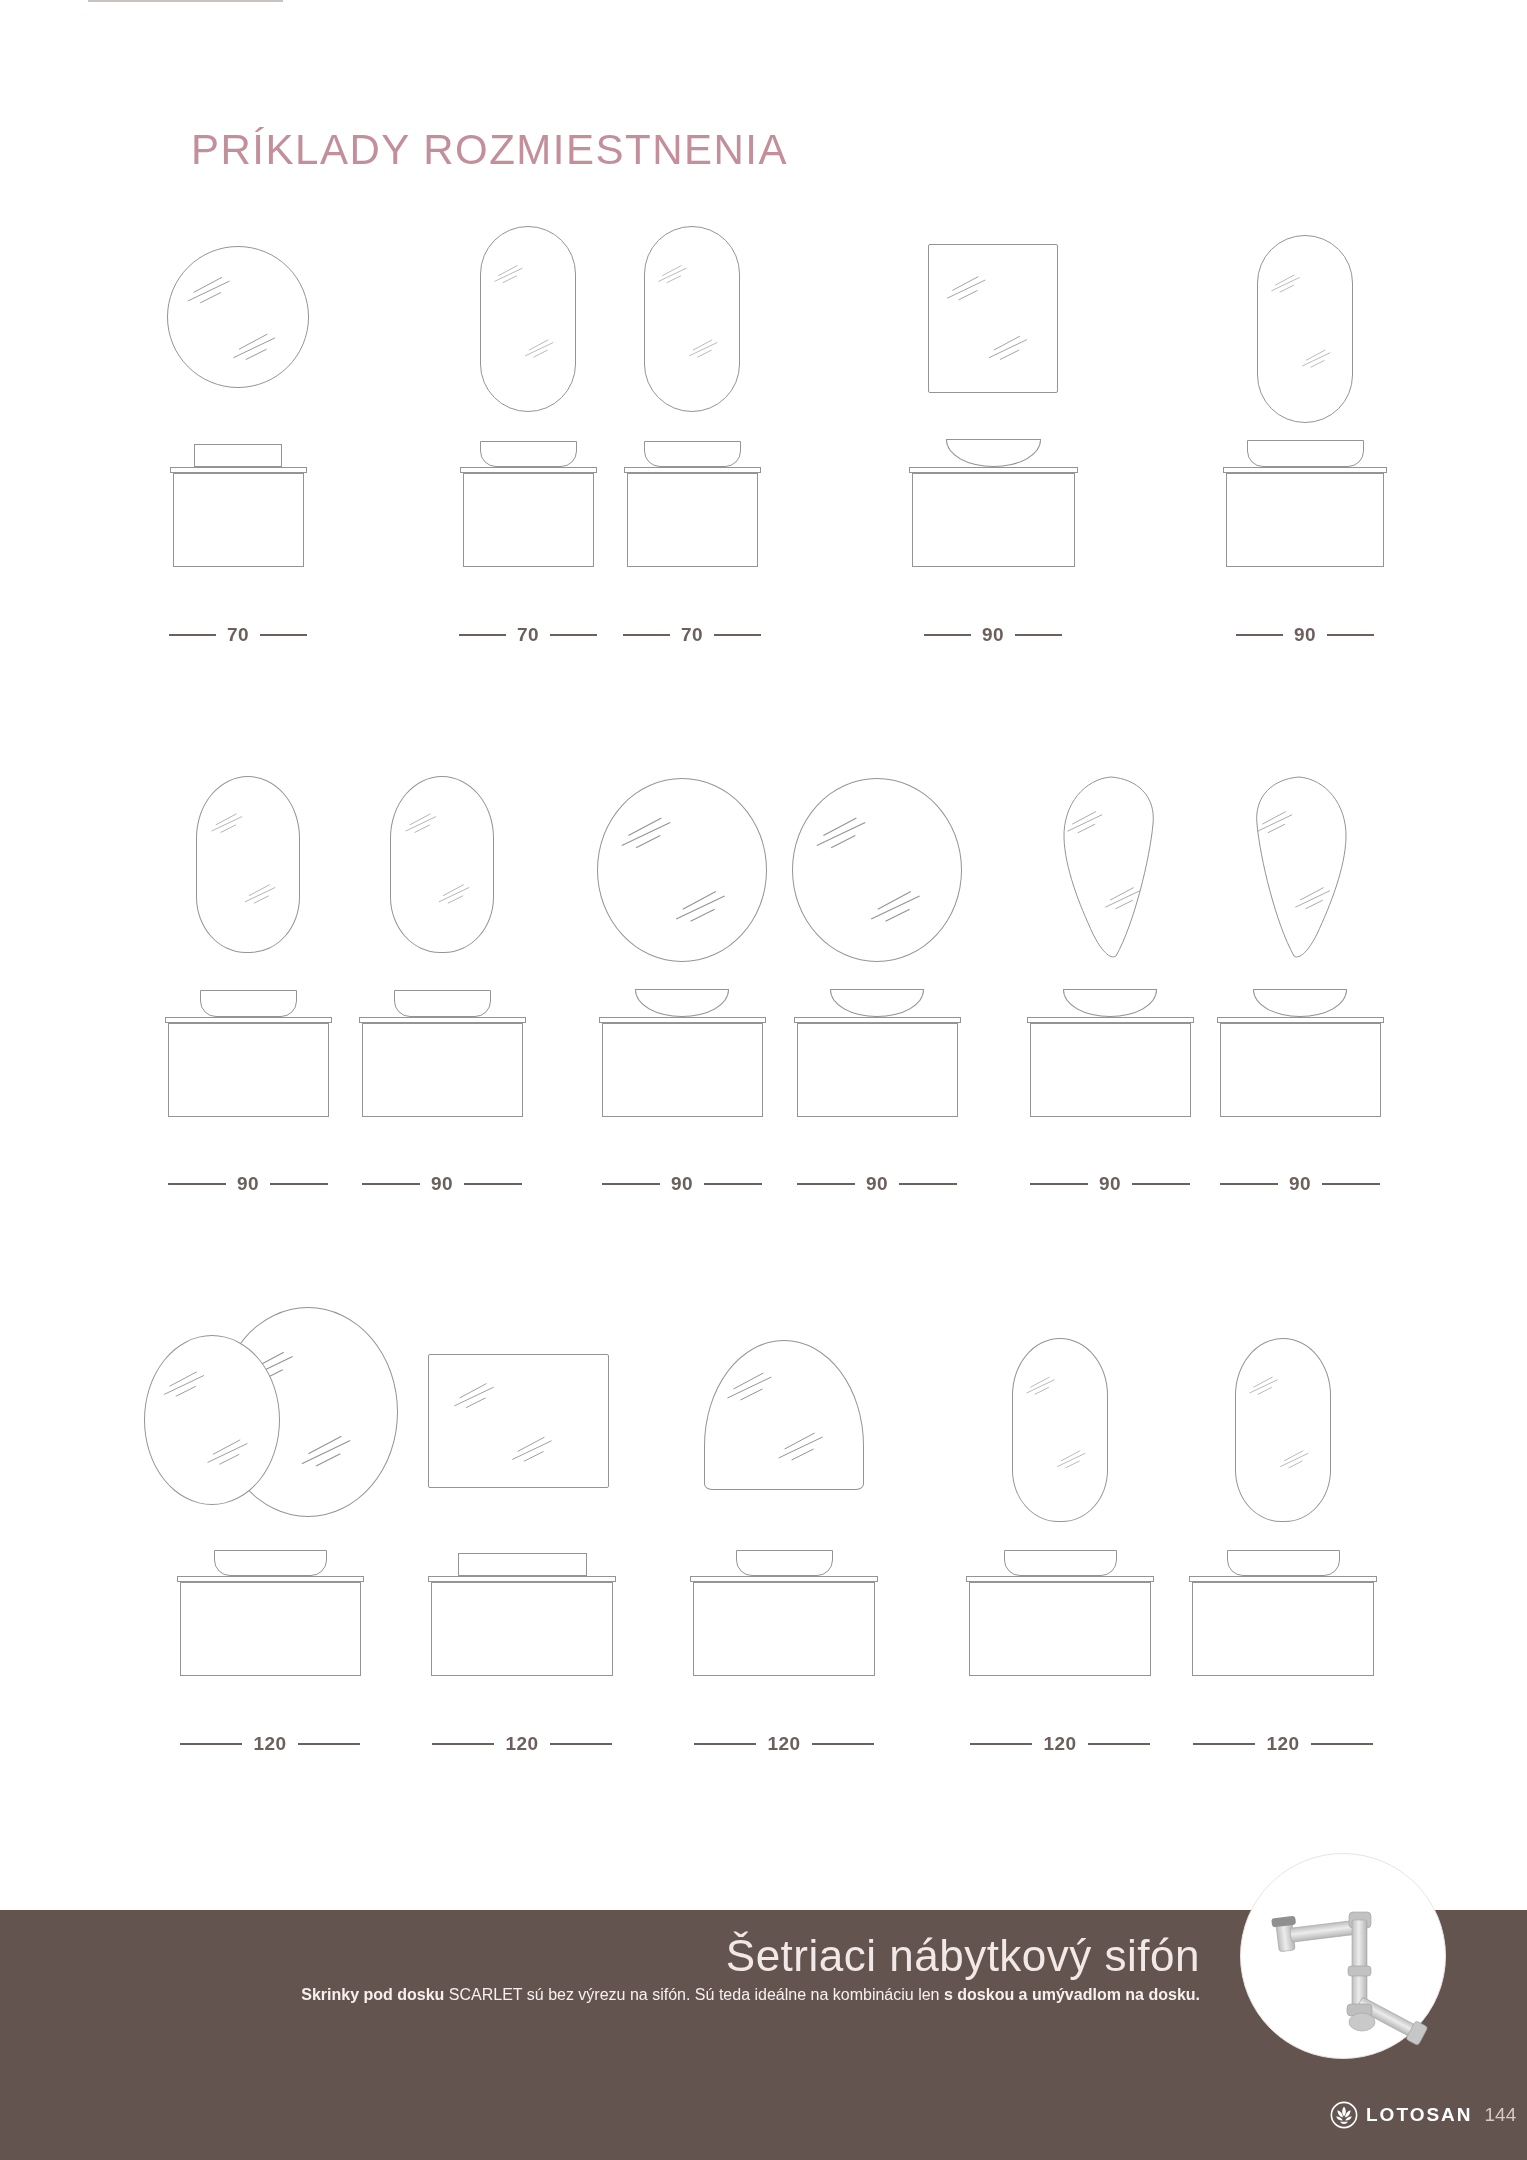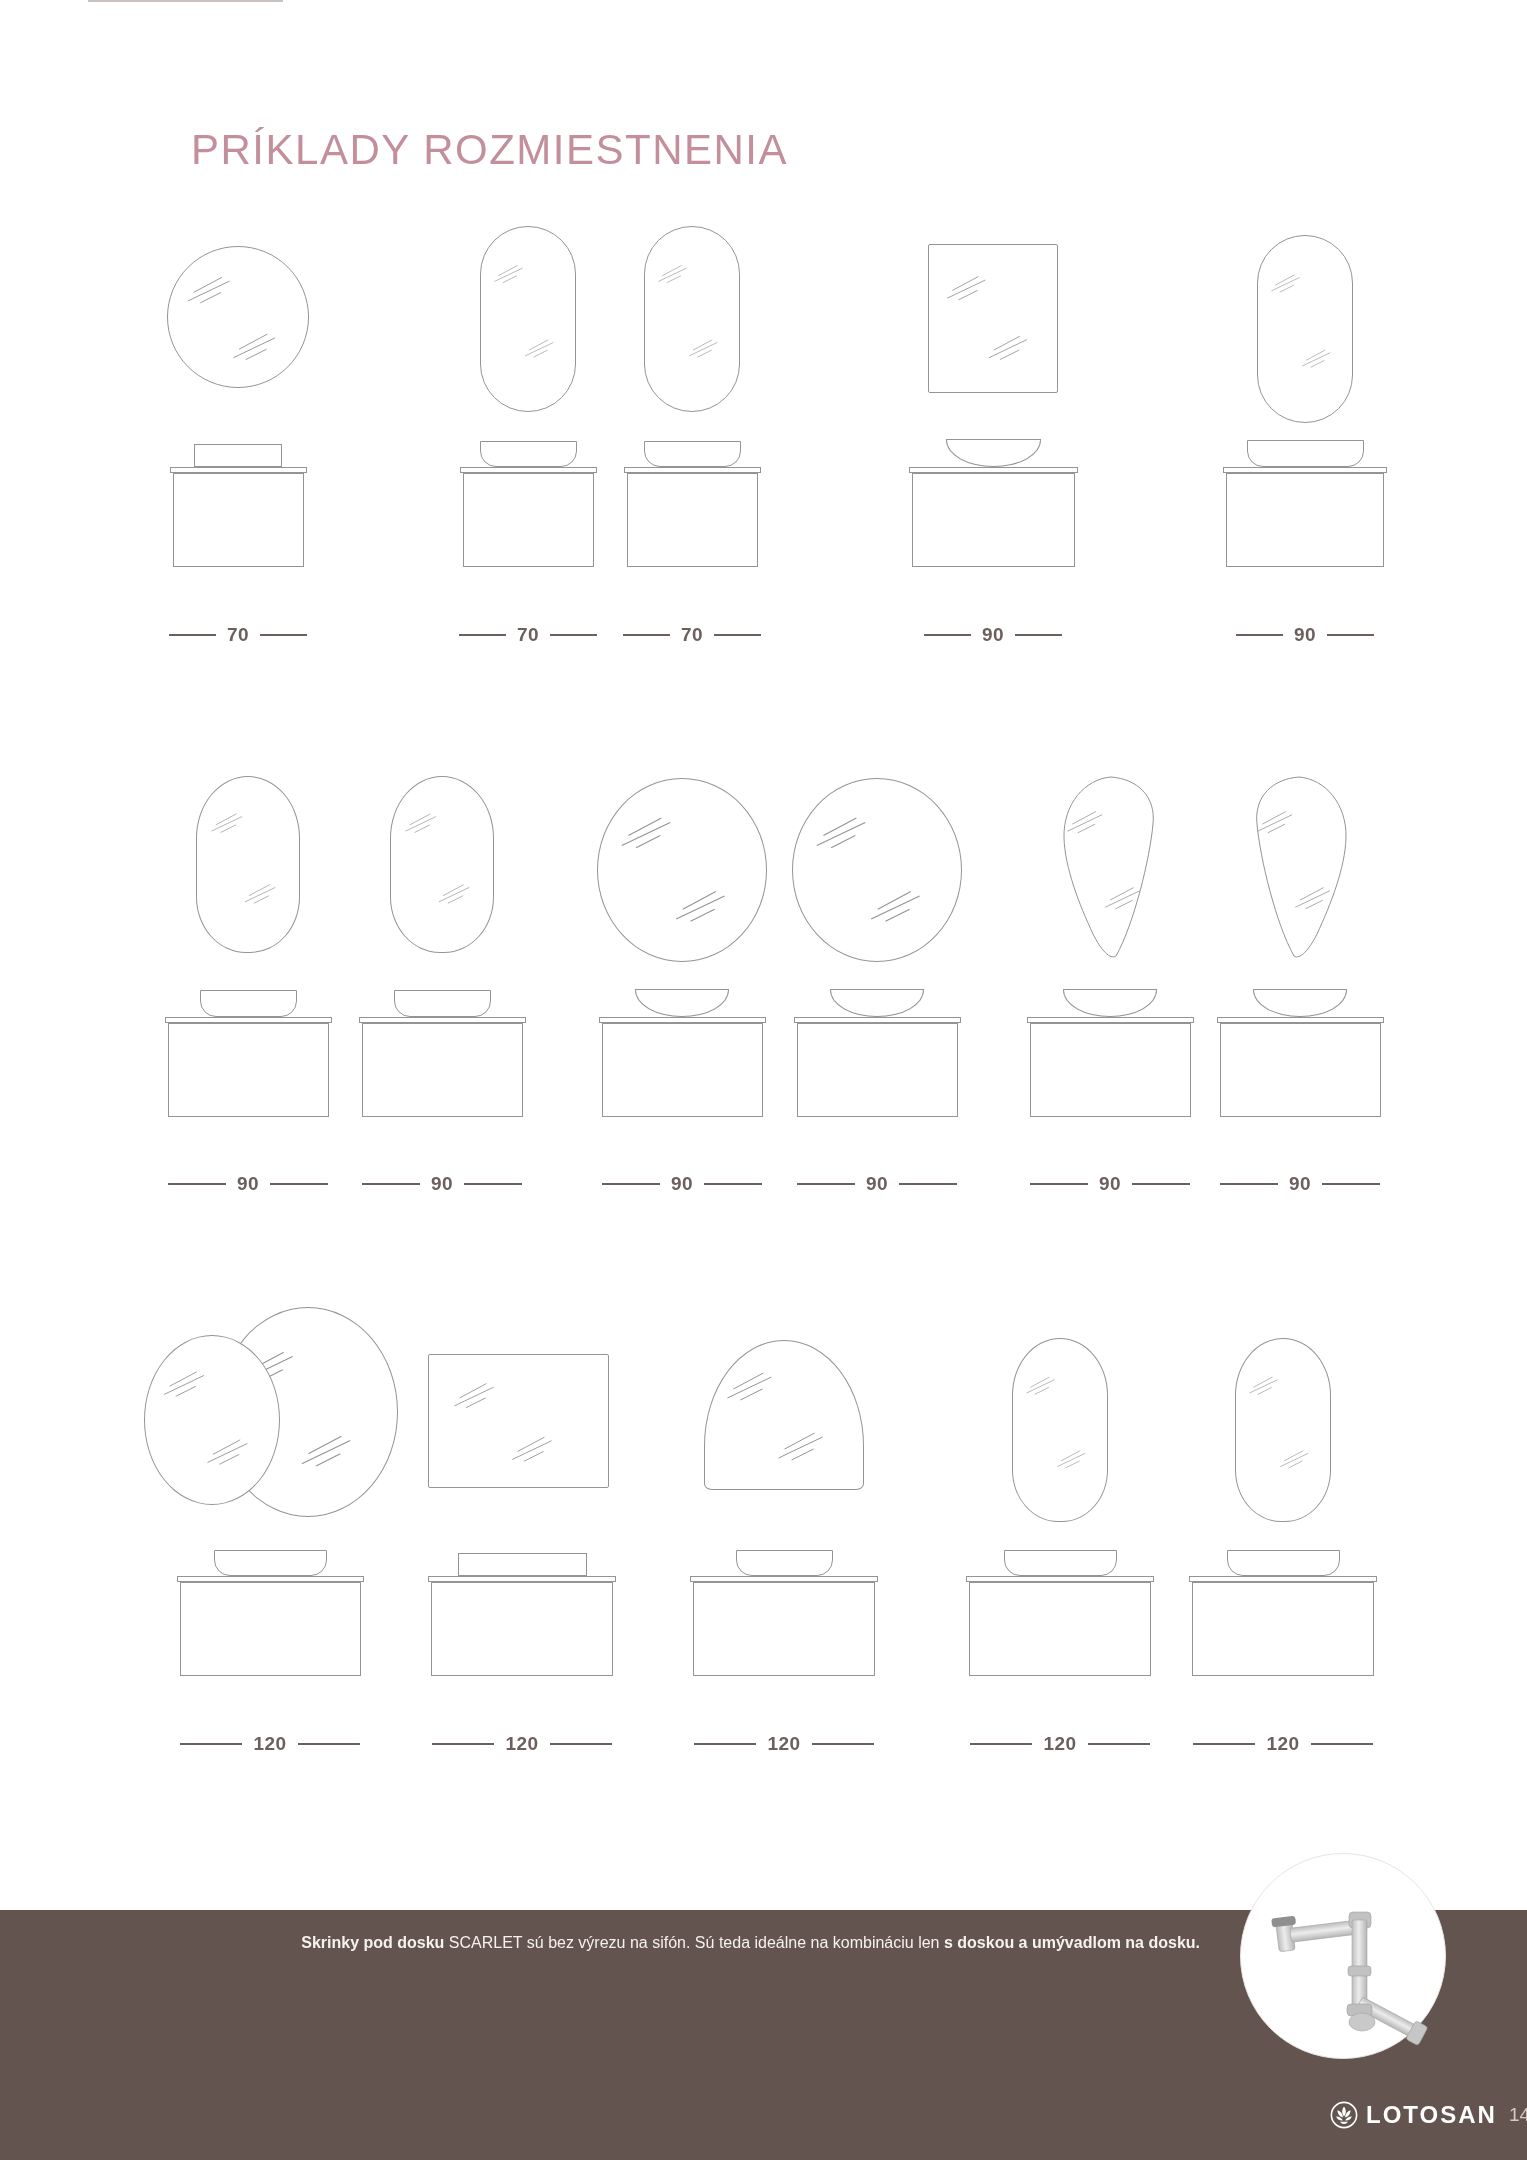--- a/index.html
+++ b/index.html
@@ -37,21 +37,21 @@
   }
   .banner-line{font-size:16px;line-height:26px;white-space:nowrap;}
   .banner-line .b{font-weight:700;}
   .siphon-circle{
     position:absolute;left:1240px;top:1853px;width:206px;height:206px;border-radius:50%;
     background:#ffffff;border:1px solid #e9e4e1;box-sizing:border-box;
   }
   .logo{
     position:absolute;left:1330px;top:2100px;height:30px;display:flex;align-items:center;gap:8px;
   }
-  .logo .brand{font-size:24px;font-weight:700;letter-spacing:2px;color:#ffffff;}
+  .logo .brand{font-size:19px;font-weight:700;letter-spacing:2px;color:#ffffff;}
   .logo .pageno{font-size:19px;color:#d6cac5;margin-left:4px;font-weight:400;}
 </style>
 </head>
 <body>
 
 <div class="page">
   <div class="top-artifact"></div>
 
   <h1 class="page-title" style="color: rgb(194, 143, 155); margin-left: 21px;">PRÍKLADY ROZMIESTNENIA</h1>
 
@@ -499,20 +499,21 @@
         <rect x="118" y="143" width="66" height="13" rx="2" fill="url(#pipeH)" stroke="#a5a5a5" stroke-width="0.6"></rect>
         <rect x="176" y="139" width="14" height="21" rx="3" fill="#c6c6c6" stroke="#a0a0a0" stroke-width="0.6"></rect>
       </g>
 
       <rect x="106" y="150" width="25" height="12" rx="4" fill="#bfbfbf" stroke="#9e9e9e" stroke-width="0.6"></rect>
       <ellipse cx="121" cy="168" rx="13" ry="9" fill="#c9c9c9" stroke="#a3a3a3" stroke-width="0.6"></ellipse>
     </svg>
   </div>
 
   <div class="banner-text">
+    <h2 class="banner-headline" style="color: rgb(242, 233, 230);">Šetriaci nábytkový sifón</h2>
     <div class="banner-line" id="banner-line-1" style="color: rgb(247, 241, 238);"><span class="b">Skrinky pod dosku </span><span>SCARLET sú bez výrezu na sifón. Sú teda ideálne na kombináciu len </span><span class="b">s doskou a umývadlom na dosku.</span></div>
   </div>
 
   <div class="logo">
     <svg width="28" height="28" viewBox="0 0 28 28">
       <circle cx="14" cy="14" r="12.6" fill="none" stroke="#ffffff" stroke-width="1.6"></circle>
       <path d="M14 5.5 C16.2 8.5 16.6 12 14 15.5 C11.4 12 11.8 8.5 14 5.5 Z" fill="#ffffff"></path>
       <path d="M7.4 9.2 C10.8 10.2 12.6 12.6 13 16.4 C9.4 15.6 7.6 12.8 7.4 9.2 Z" fill="#ffffff"></path>
       <path d="M20.6 9.2 C20.4 12.8 18.6 15.6 15 16.4 C15.4 12.6 17.2 10.2 20.6 9.2 Z" fill="#ffffff"></path>
       <path d="M6.2 15.2 C9.2 15.4 11.6 16.8 12.8 19.6 C9.4 19.8 7 18.2 6.2 15.2 Z" fill="#ffffff"></path>

